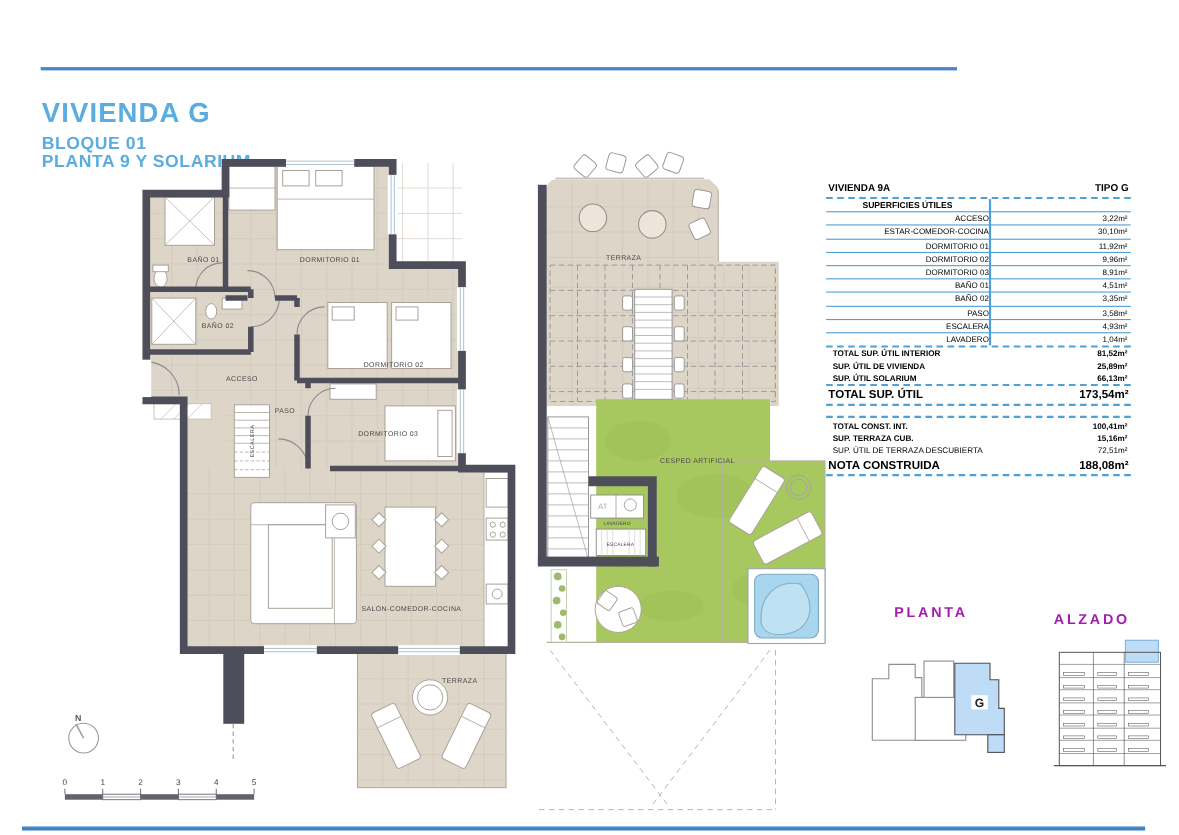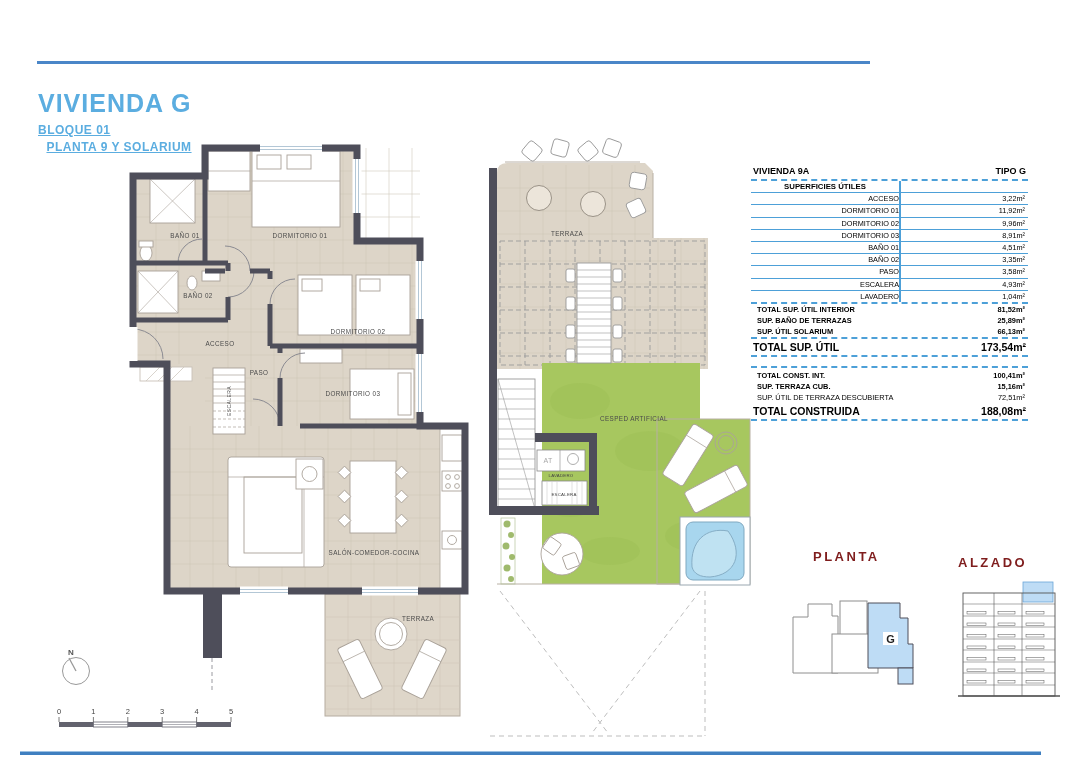--- a/index.html
+++ b/index.html
@@ -2,21 +2,21 @@
 <html><head>
 <meta charset="utf-8">
 <style>
   html,body{margin:0;padding:0;background:#fff;}
   .page{position:relative;width:1072px;height:759px;background:#fff;overflow:hidden;
         font-family:"Liberation Sans",sans-serif;margin-top:31px;}
   .rule-top{position:absolute;left:37px;top:30px;width:833px;height:3px;background:#4a86c8;}
   .rule-bottom{position:absolute;left:20px;top:720px;width:1021px;height:3px;background:#3f7fc0;border-top:1px solid #9cc0e2;}
   .title-block{position:absolute;left:38px;top:58px;color:#5bade0;}
   .title-block h1{margin:0;font-size:25px;font-weight:bold;letter-spacing:1px;}
-  .title-block .sub{font-size:12px;font-weight:bold;letter-spacing:.5px;margin-top:4px;line-height:17px;text-decoration:underline;}
+  .title-block .sub{font-size:16px;font-weight:bold;letter-spacing:.5px;margin-top:4px;line-height:17px;}
   .legal{position:absolute;left:22px;top:738px;font-size:6.4px;color:#1a1a1a;letter-spacing:.1px;}
 
   
   .area-table{position:absolute;left:751px;top:135px;width:277px;color:#000;}
   .t-head{display:flex;justify-content:space-between;font-size:9px;font-weight:bold;
           padding:0 2px 3px 2px;border-bottom:2px dashed #4da0d8;}
   .t-section{position:relative;border-bottom:2px dashed #4da0d8;}
   .t-vline{position:absolute;left:148px;top:0;bottom:0;width:1.5px;background:#4da0d8;}
   .t-row{display:flex;font-size:7.3px;line-height:11.2px;border-bottom:1.2px solid #4da0d8;}
   .t-row .c1{width:148px;text-align:right;padding-right:5px;}
@@ -26,21 +26,21 @@
   .t-sub{display:flex;font-size:7.4px;font-weight:bold;line-height:11px;gap:28px;}
   .t-sub .c1{flex:1;text-align:left;padding-left:6px;}
   .t-sub .c2{text-align:right;padding-right:3px;}
   .t-sub.normal{font-weight:normal;}
   .t-total{display:flex;font-size:10.5px;font-weight:bold;line-height:14px;padding:1px 0;
            border-bottom:2px dashed #4da0d8;gap:20px;}
   .t-total .c1{flex:1;text-align:left;padding-left:2px;}
   .t-total .c2{text-align:right;padding-right:2px;}
   .t-gap{height:9px;border-bottom:2px dashed #4da0d8;margin-bottom:2px;}
 
-  .key-label{position:absolute;color:#7f1d1d;font-weight:bold;font-size:13px;letter-spacing:2.5px;}
+  .key-label{position:absolute;color:#a21caf;font-weight:bold;font-size:13px;letter-spacing:2.5px;}
   svg text{font-family:"Liberation Sans",sans-serif;}
   .room-label{font-size:6.3px;fill:#4a4a4a;letter-spacing:.4px;}
   .tiny-label{font-size:4.4px;fill:#444;letter-spacing:.2px;}
 </style>
 </head>
 <body>
 
 <div class="page">
 
   <div class="rule-top"></div>
@@ -335,20 +335,24 @@
       <div class="t-vline"></div>
       <div class="t-row title">
         <span class="c1">SUPERFICIES ÚTILES</span>
           <span class="c2"></span>
       </div>
       <div class="t-row">
           <span class="c1">ACCESO</span>
           <span class="c2">3,22m²</span>
         </div>
       <div class="t-row">
+          <span class="c1">ESTAR-COMEDOR-COCINA</span>
+          <span class="c2">30,10m²</span>
+        </div>
+      <div class="t-row">
           <span class="c1">DORMITORIO 01</span>
           <span class="c2">11,92m²</span>
         </div>
       <div class="t-row">
           <span class="c1">DORMITORIO 02</span>
           <span class="c2">9,96m²</span>
         </div>
       <div class="t-row">
           <span class="c1">DORMITORIO 03</span>
           <span class="c2">8,91m²</span>
@@ -372,21 +376,21 @@
       <div class="t-row" style="border-bottom:none;">
           <span class="c1">LAVADERO</span>
           <span class="c2">1,04m²</span>
         </div>
     </div>
     <div class="t-sub">
         <span class="c1">TOTAL SUP. ÚTIL INTERIOR</span>
         <span class="c2">81,52m²</span>
       </div>
     <div class="t-sub">
-        <span class="c1">SUP. BAÑO DE TERRAZAS</span>
+        <span class="c1">SUP. ÚTIL DE VIVIENDA</span>
         <span class="c2">25,89m²</span>
       </div>
     <div class="t-sub">
         <span class="c1">SUP. ÚTIL SOLARIUM</span>
         <span class="c2">66,13m²</span>
       </div>
     <div class="t-total" style="border-top:2px dashed #4da0d8;">
       <span class="c1">TOTAL SUP. ÚTIL</span>
         <span class="c2">173,54m²</span>
     </div>
@@ -397,21 +401,21 @@
       </div>
     <div class="t-sub">
         <span class="c1">SUP. TERRAZA CUB.</span>
         <span class="c2">15,16m²</span>
       </div>
     <div class="t-sub normal">
         <span class="c1">SUP. ÚTIL DE TERRAZA DESCUBIERTA</span>
         <span class="c2">72,51m²</span>
       </div>
     <div class="t-total">
-      <span class="c1">TOTAL CONSTRUIDA</span>
+      <span class="c1">NOTA CONSTRUIDA</span>
         <span class="c2">188,08m²</span>
     </div>
   </div>
 
   <div class="key-label" style="left:813px;top:518px;">PLANTA</div>
   <svg style="position:absolute;left:788px;top:545px;" width="150" height="120" viewBox="788 545 150 120">
     <g fill="#fff" stroke="#8e8e8e" stroke-width="1">
       <path d="M793,586 H808 V573 H832 V585 H838 V642 H793 V614 H793 Z"></path>
       <rect x="840" y="570" width="27" height="35"></rect>
       <rect x="832" y="603" width="46" height="39"></rect>

